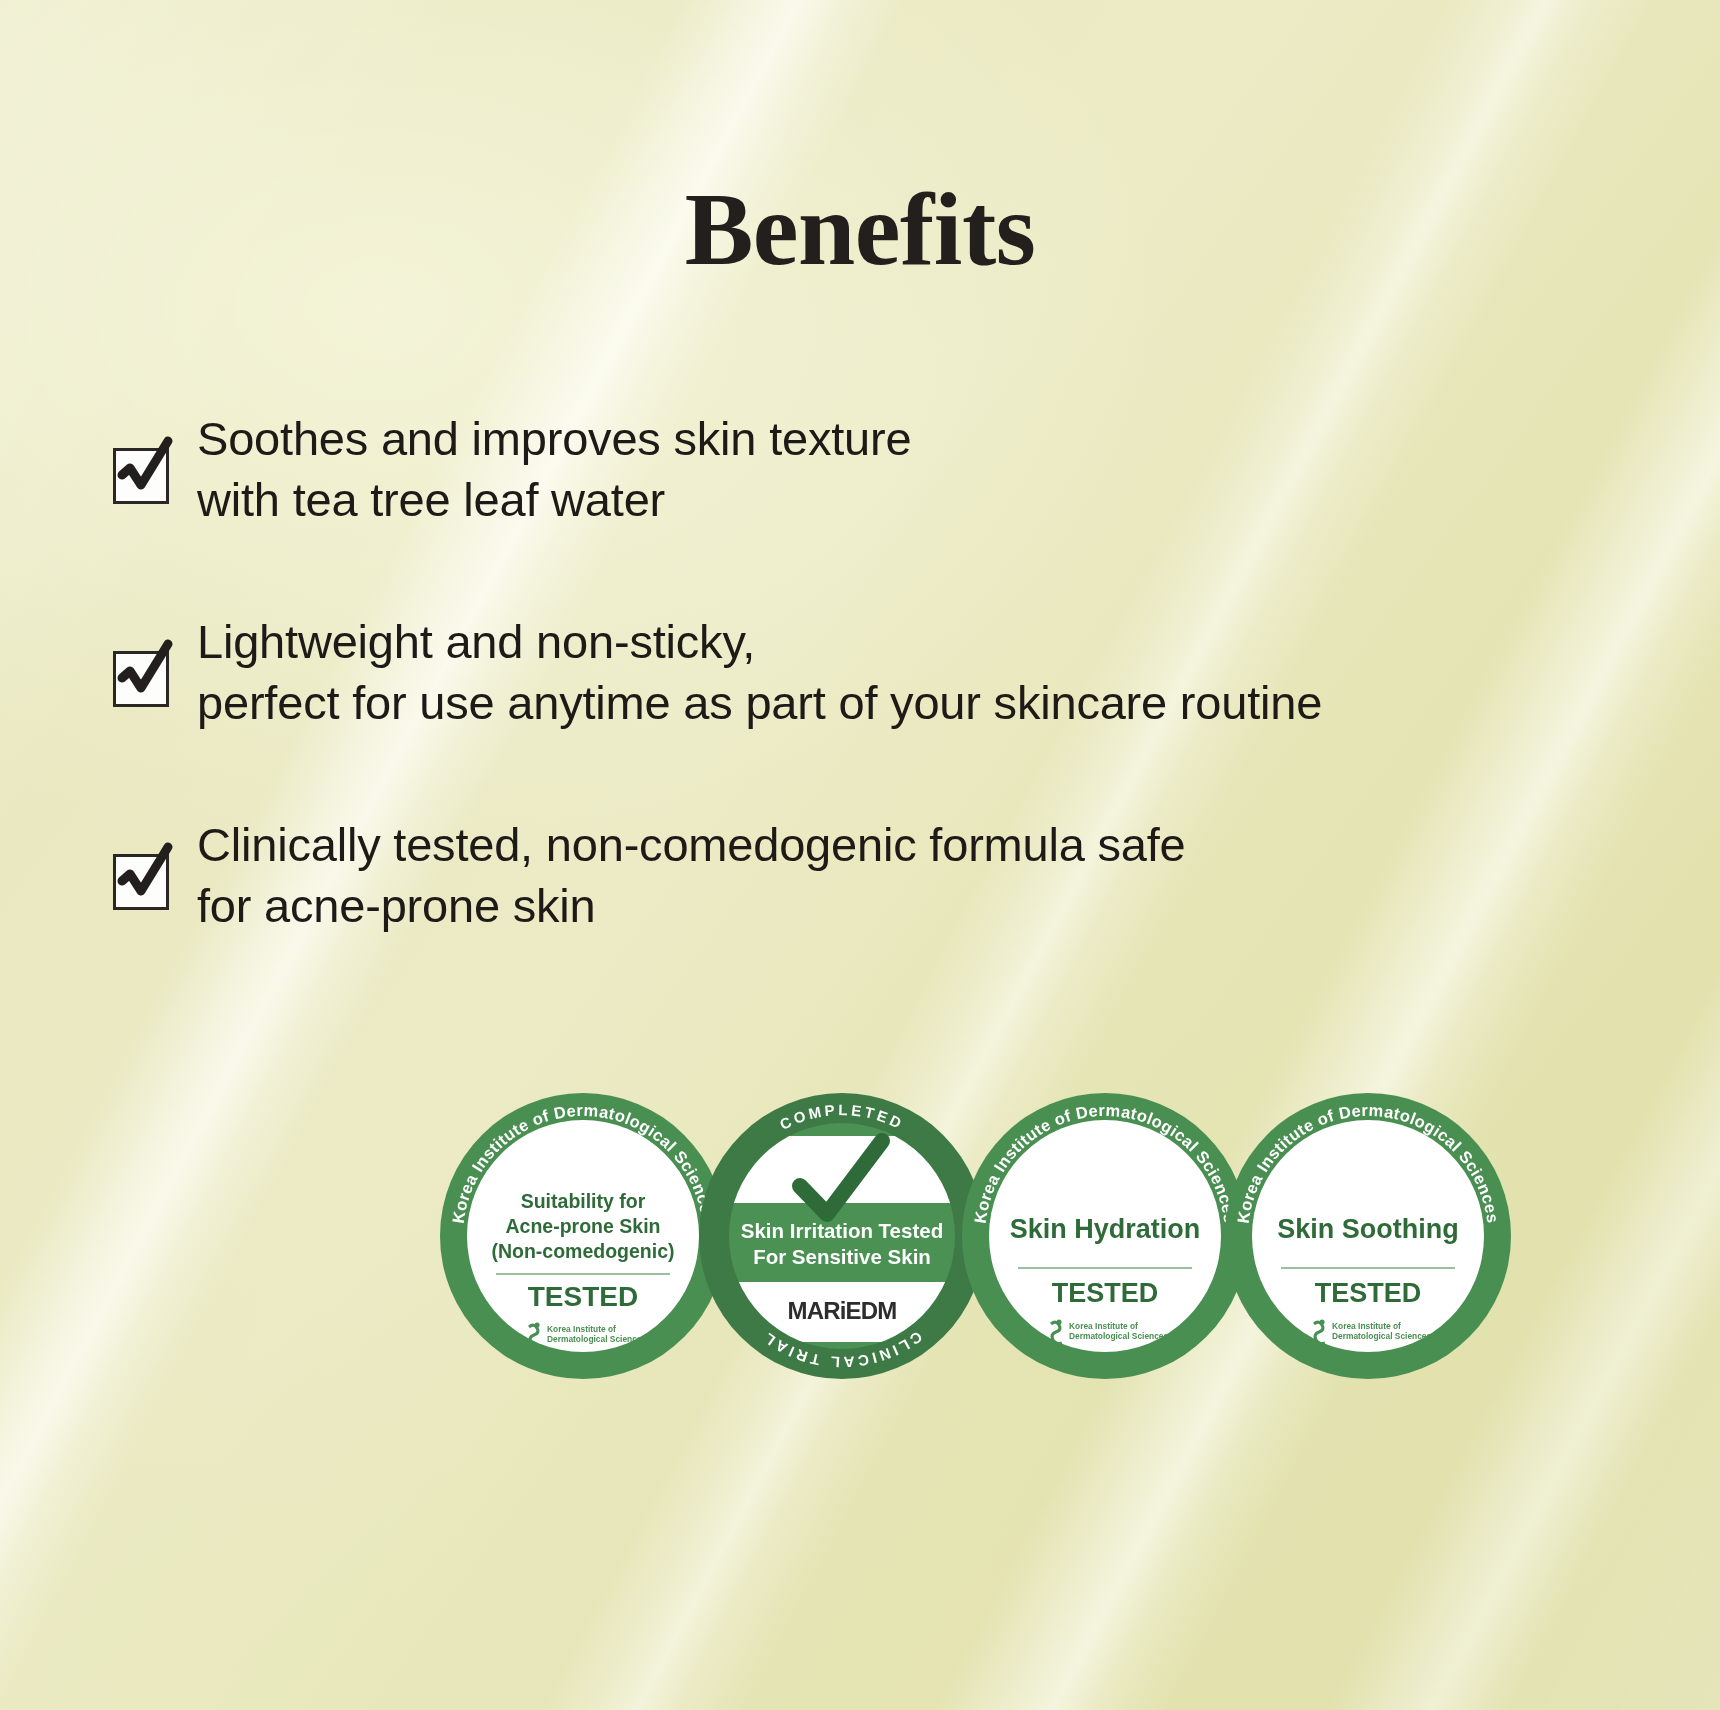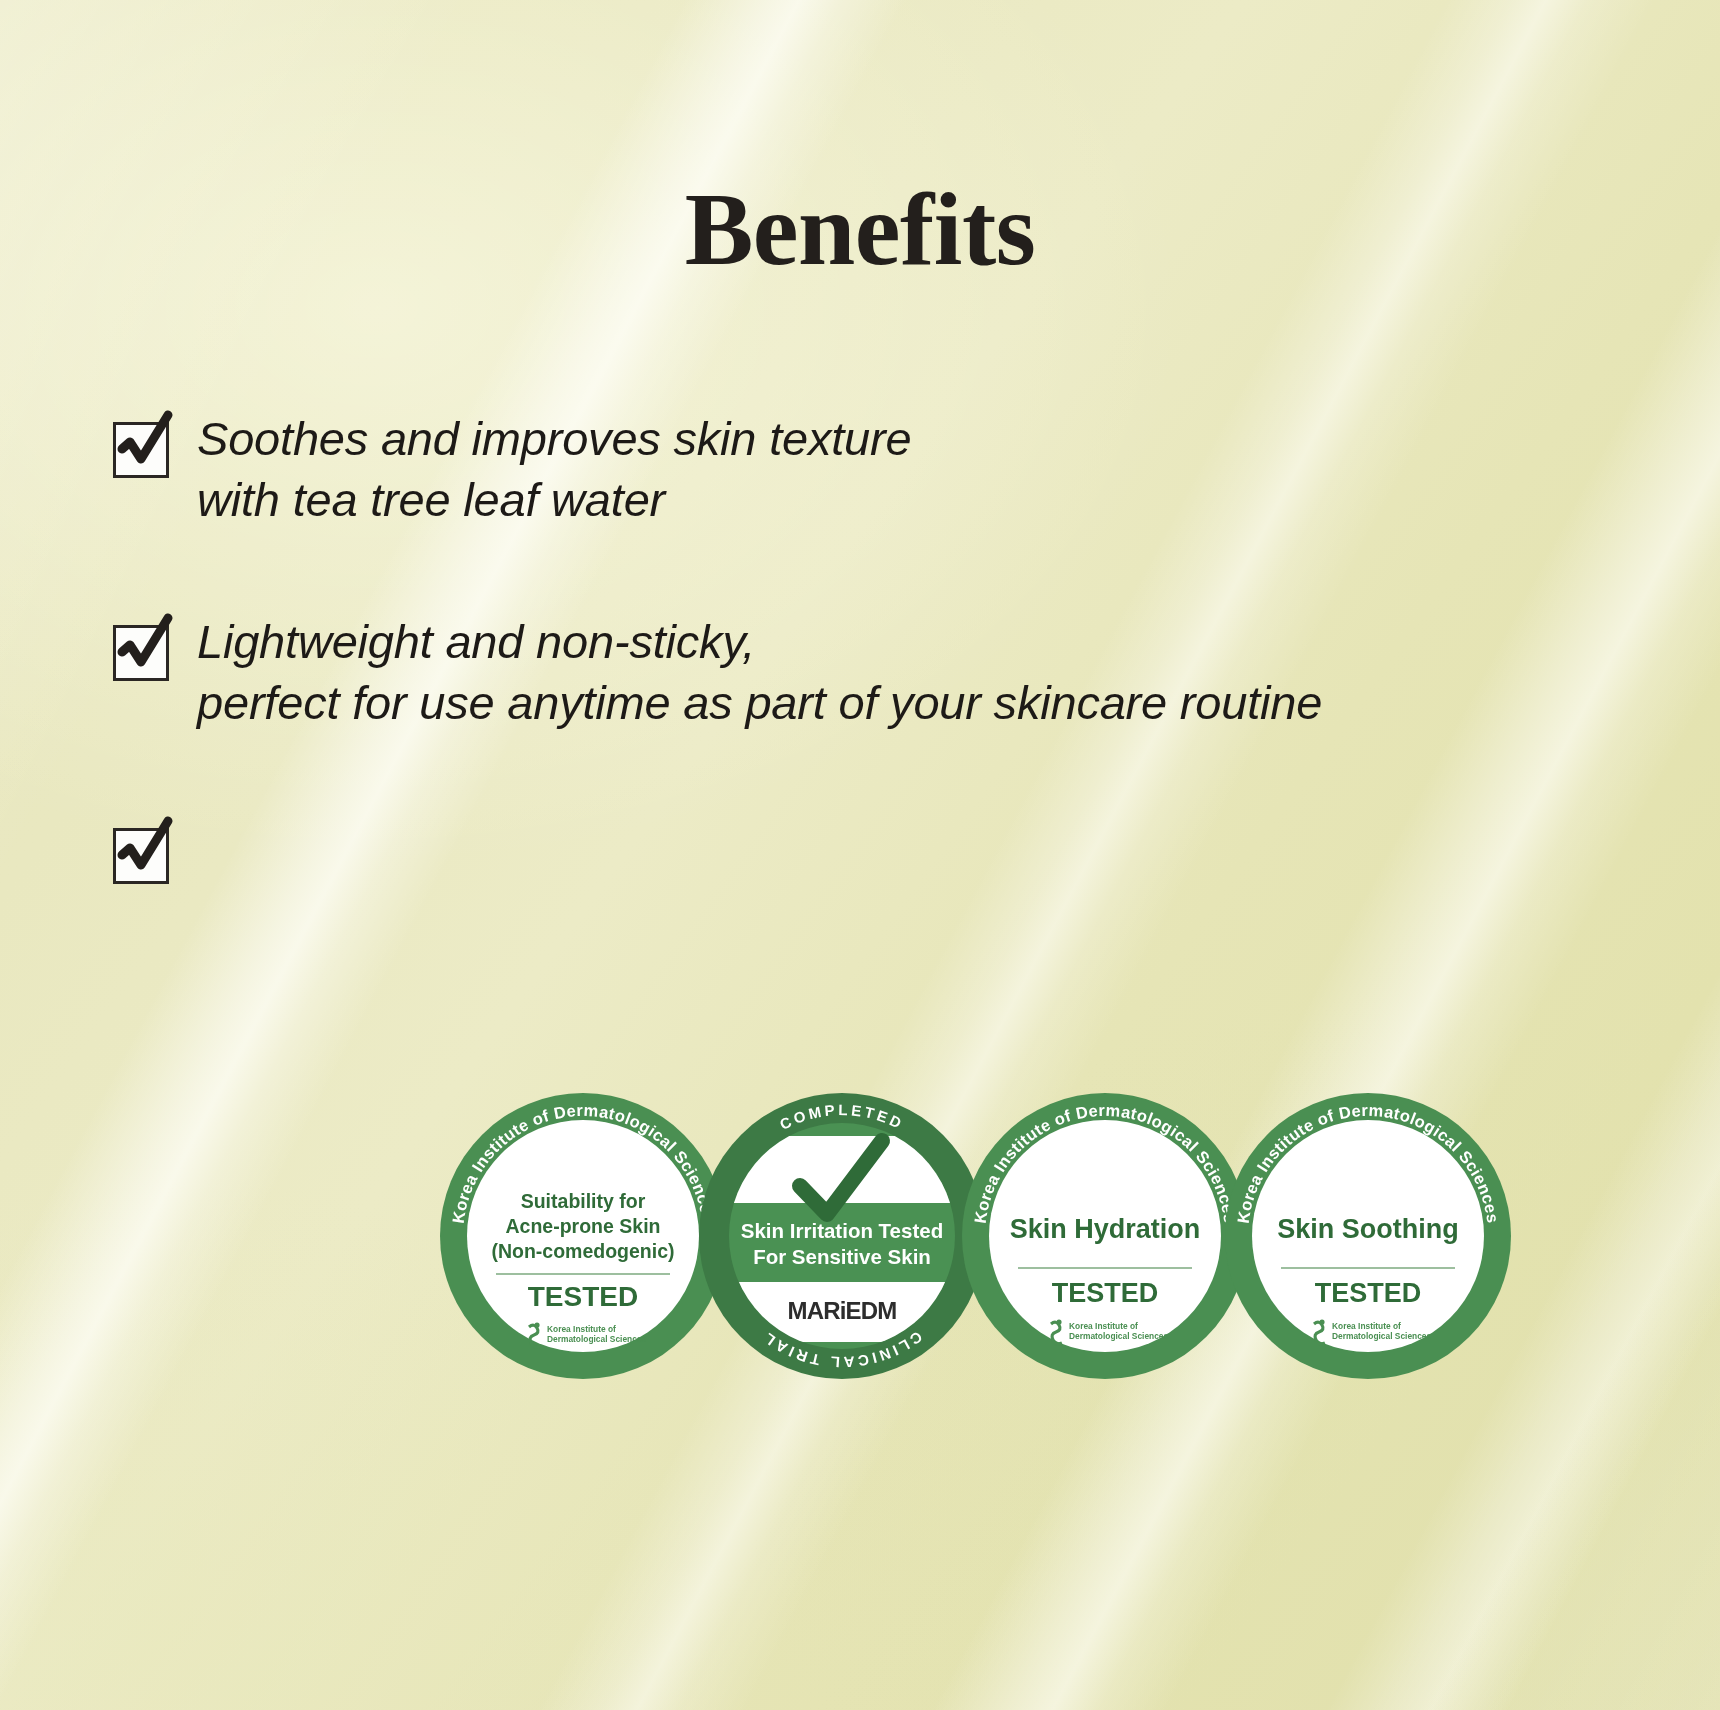--- a/index.html
+++ b/index.html
@@ -91,23 +91,22 @@
 
   
   #benefits-list {
     position: absolute;
     top: 408px;
     left: 113px;
     width: 1520px;
   }
   .benefit-item {
     display: flex;
-    align-items: flex-start;
+    align-items: center;
     margin-bottom: 81px;
-    font-style: italic;
   }
   .benefit-item:last-child { margin-bottom: 0; }
 
   .checkbox-icon {
     position: relative;
     flex: 0 0 auto;
     width: 56px;
     height: 56px;
     margin-top: 14px;
     margin-right: 28px;
@@ -204,20 +203,22 @@
 perfect for use anytime as part of your skincare routine</span>
     </div>
 
     <div class="benefit-item">
       <span class="checkbox-icon">
         <span class="box"></span>
         <svg viewBox="0 0 74 74" aria-hidden="true">
           <path d="M12 40 L20 33 L31 50 L58 6" fill="none" stroke="#231f1c" stroke-width="9" stroke-linecap="round" stroke-linejoin="round"></path>
         </svg>
       </span>
+      <span class="benefit-text">Clinically tested, non-comedogenic formula safe
+for acne-prone skin</span>
     </div>
 
   </div>
 
   <div id="badge-row">
 
 
     <div class="seal" id="seal-1">
       <svg viewBox="0 0 300 300" aria-hidden="true">
         <defs>

